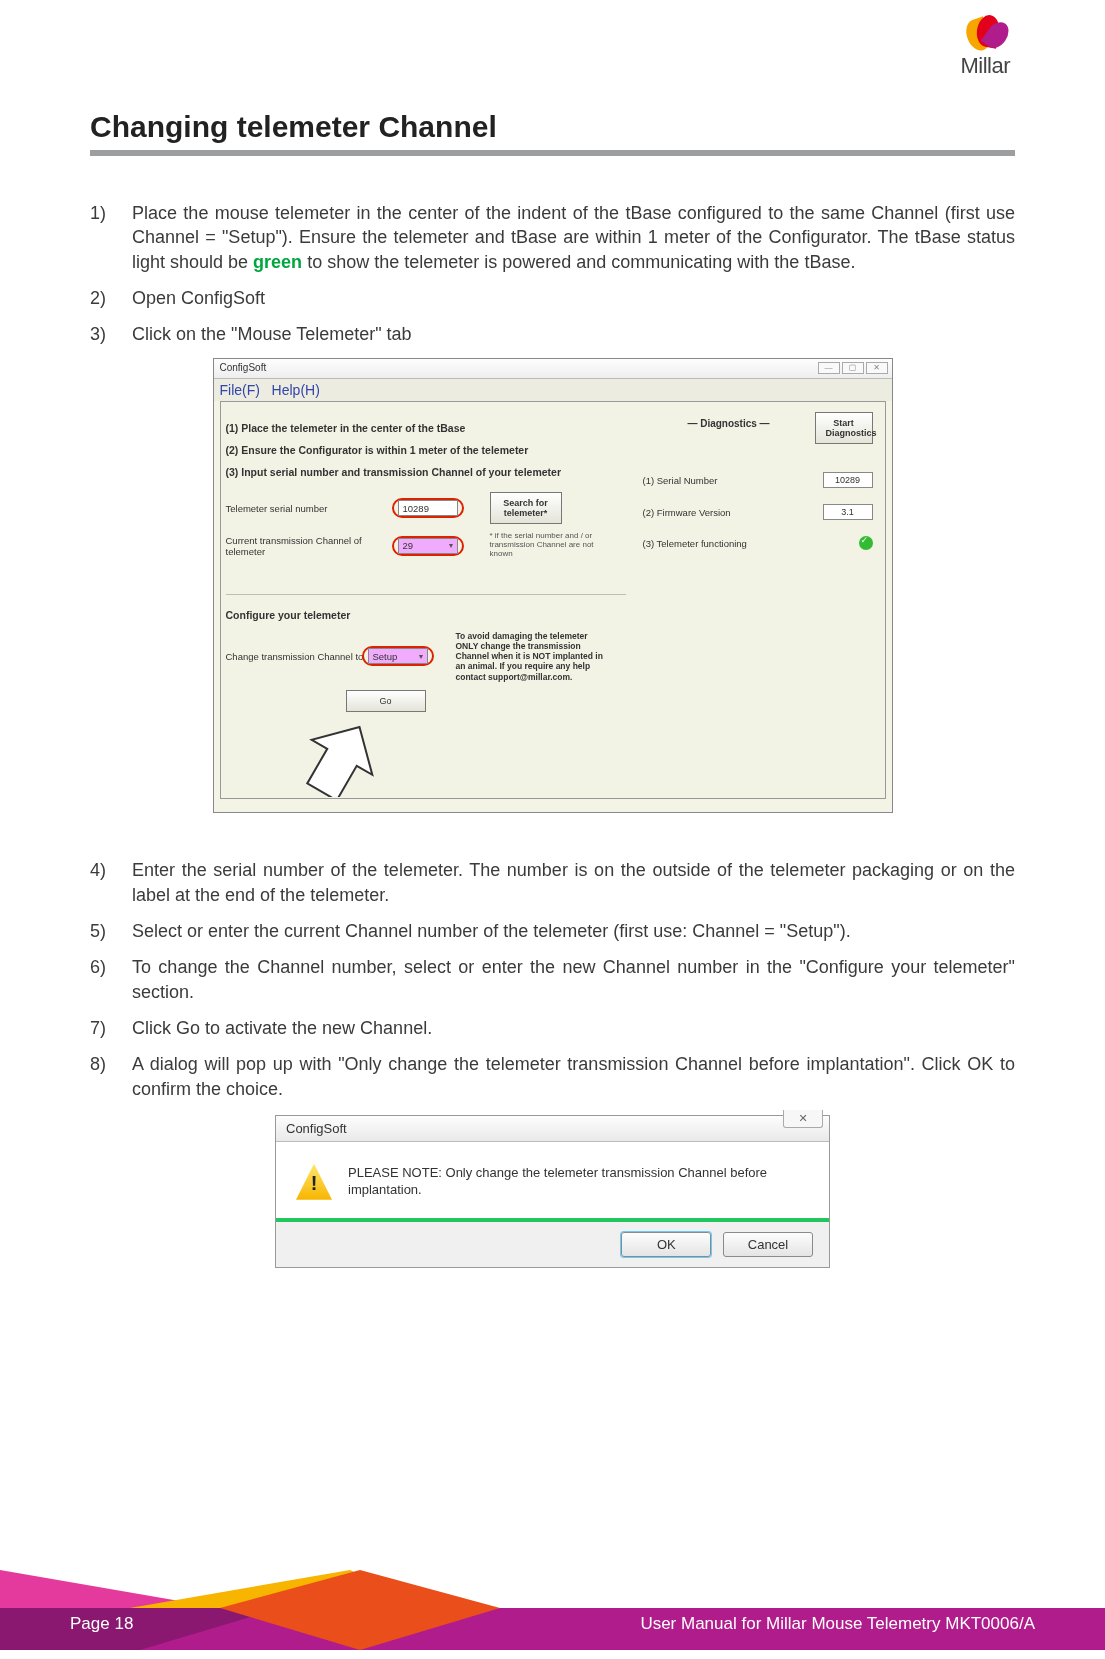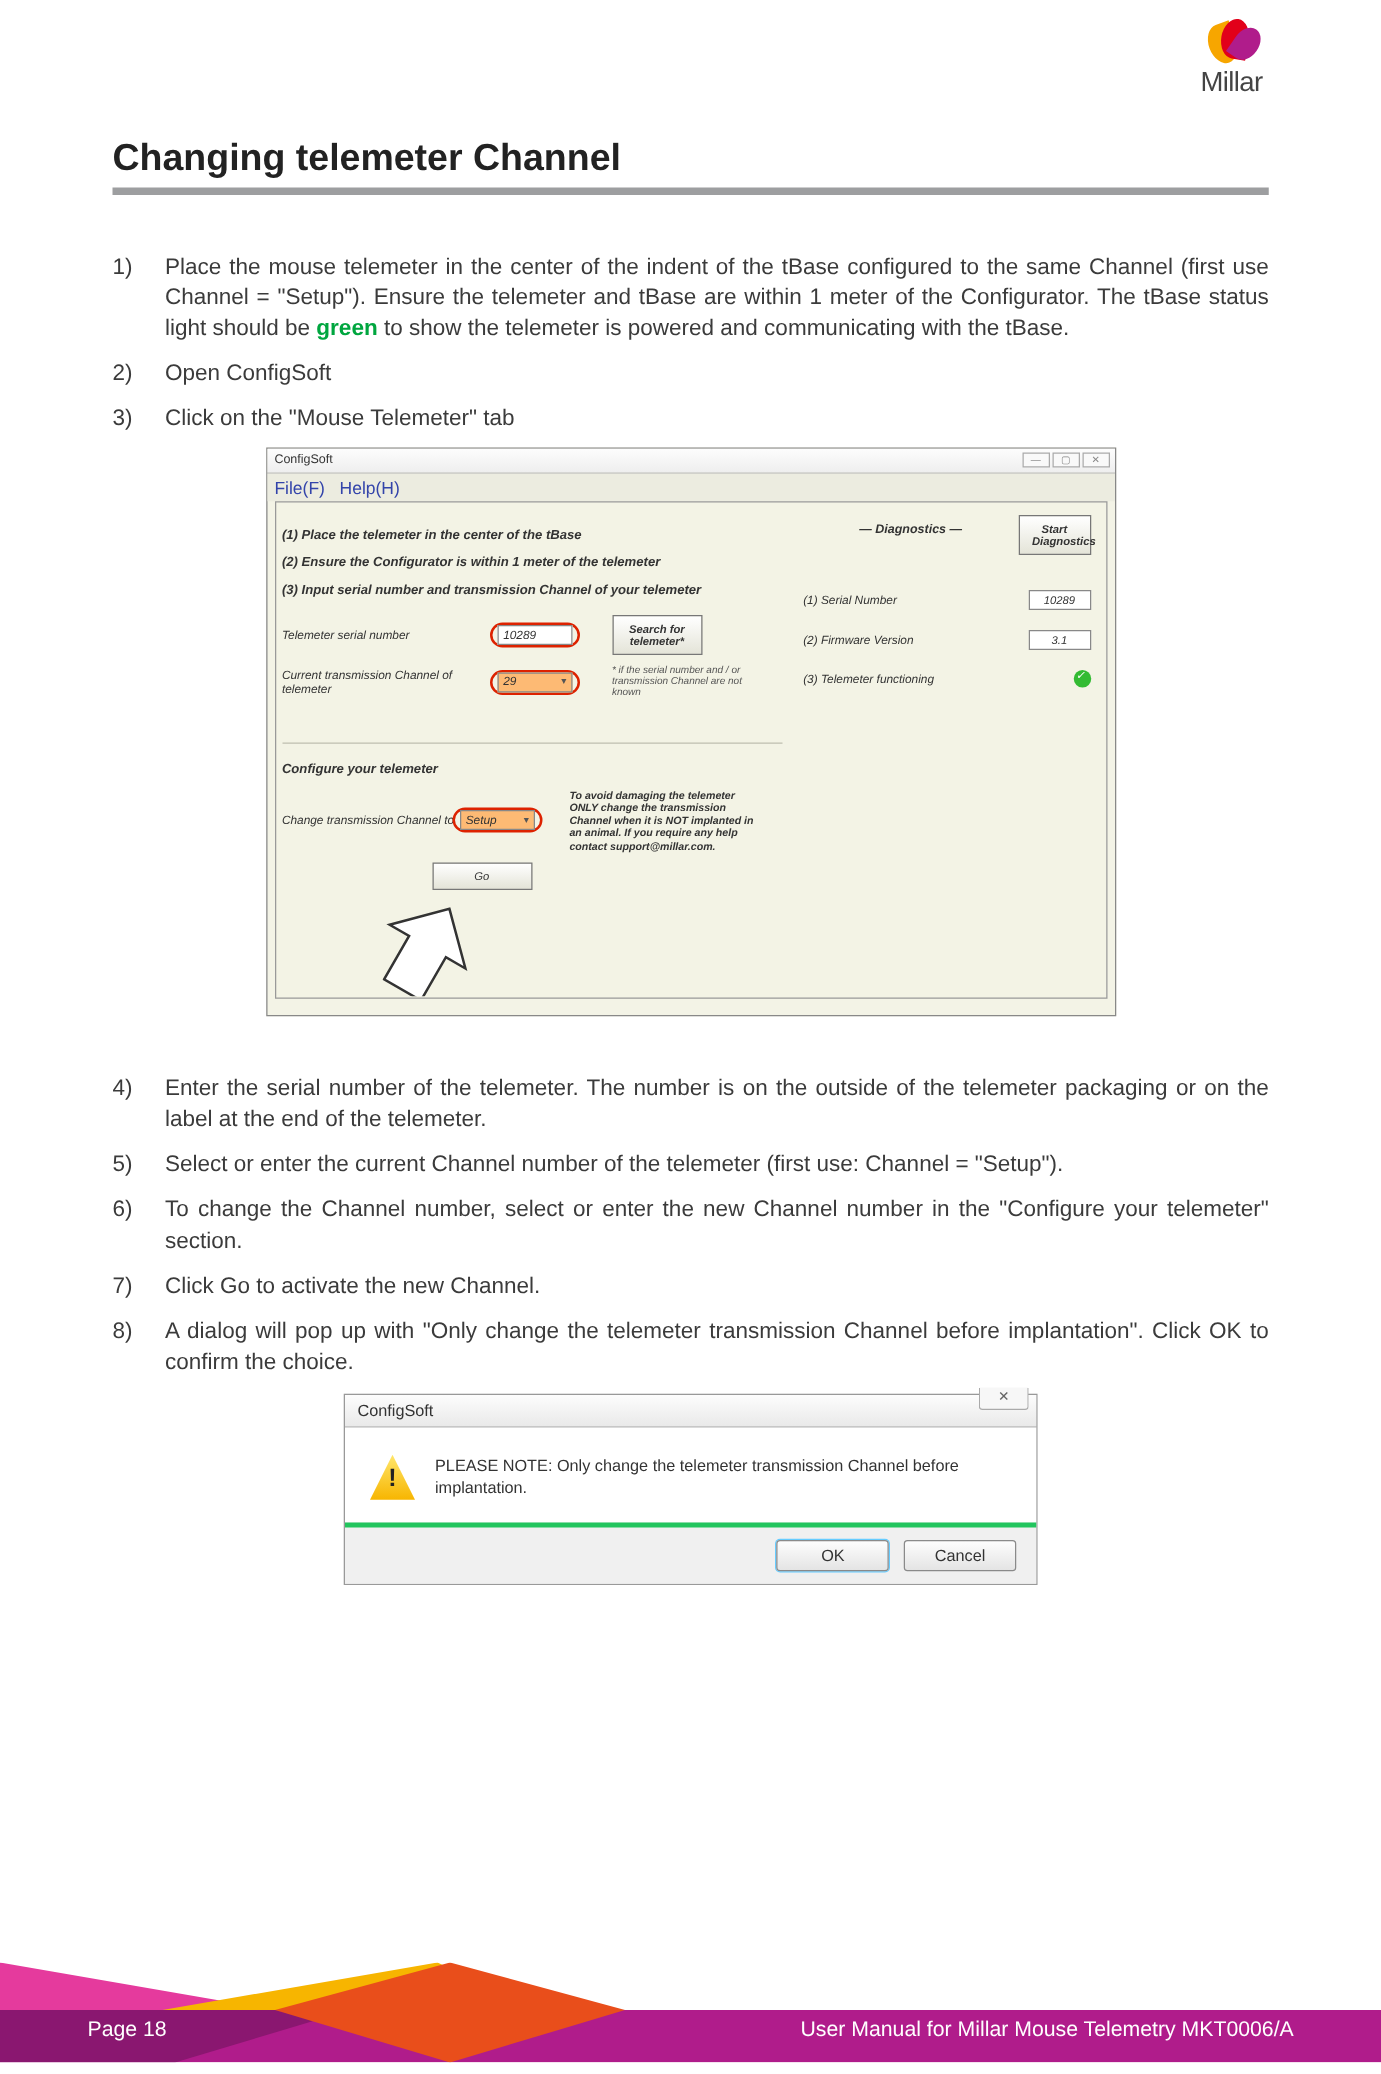--- a/index.html
+++ b/index.html
@@ -29,28 +29,28 @@
   .img-frame { margin: 8px auto 14px; display: block; }
   
   .shot1 { width: 680px; height: 455px; margin: 5px auto 18px; border: 1px solid #888; background: #f3f3e6; font-family: Tahoma, sans-serif; font-size: 10px; color: #333; position: relative; }
   .s1-title { background: linear-gradient(#fdfdfd,#eee); border-bottom: 1px solid #bbb; height: 20px; padding: 3px 6px; font-size: 10px; }
   .s1-winbtns { position: absolute; right: 4px; top: 3px; display: flex; gap: 2px; }
   .s1-winbtns div { width: 22px; height: 12px; border: 1px solid #aaa; background: #f9f9f9; font-size: 8px; text-align: center; line-height: 10px; color: #888; }
   .s1-menu { background: #ecece0; padding: 3px 6px; font-size: 14px; color: #34a; }
   .s1-tabs { display: flex; padding: 4px 6px 0 6px; gap: 0; }
   .s1-tab { border: 1px solid #999; border-bottom: none; background: #e9e9dc; padding: 3px 14px; font-size: 9px; margin-right: 2px; }
   .s1-tab.active { background: #fff; }
-  .s1-body { border: 1px solid #999; margin: 0 6px 6px; background: #f3f3e5; height: 398px; padding: 10px 5px; position: relative; font-style: italic; }
+  .s1-body { border: 1px solid #999; margin: 0 6px 6px; background: #f3f3e5; height: 398px; padding: 10px 5px; position: relative; }
   .s1-left { width: 400px; float: left; }
   .s1-right { position: absolute; right: 12px; top: 10px; width: 230px; }
   .s1-b { font-weight: bold; font-size: 10.5px; margin: 10px 0 10px; display: block; }
   .s1-row { display: flex; align-items: center; margin: 8px 0; font-size: 9.5px; }
   .s1-row label { width: 170px; }
   .s1-inp { border: 1px solid #888; background: #fff; height: 16px; width: 60px; padding: 0 4px; font-size: 9.5px; display: inline-flex; align-items: center; }
-  .s1-sel { border: 1px solid #888; background: #fdba74; height: 16px; width: 60px; padding: 0 4px; font-size: 9.5px; position: relative; display: inline-flex; align-items: center; }
+  .s1-sel { border: 1px solid #888; background: #f0abfc; height: 16px; width: 60px; padding: 0 4px; font-size: 9.5px; position: relative; display: inline-flex; align-items: center; }
   .s1-sel::after { content: "▼"; position: absolute; right: 2px; font-size: 7px; color: #555; }
   .red-ring { border: 2px solid #d20; border-radius: 10px; padding: 0 4px; margin: -2px -4px; }
   .s1-btn { border: 1px solid #777; background: linear-gradient(#fff,#e4e4d8); padding: 5px 10px; font-size: 9px; font-weight: bold; text-align: center; }
   .s1-smnote { font-size: 8px; color: #555; max-width: 110px; line-height: 1.1; }
   .s1-configbox { border-top: 1px solid #bfbfb0; margin-top: 35px; padding-top: 4px; }
   .s1-warn { font-size: 8.5px; font-weight: bold; color: #333; width: 150px; line-height: 1.2; }
   .s1-diaghdr { text-align: center; font-weight: bold; font-size: 10px; }
   .s1-diagbtn { float: right; width: 58px; }
   .s1-dgrow { display: flex; justify-content: space-between; align-items: center; margin: 16px 0; font-size: 9.5px; gap: 48px; }
   .s1-dgval { border: 1px solid #888; background: #fff; width: 50px; height: 16px; text-align: center; line-height: 14px; font-size: 9px; }

